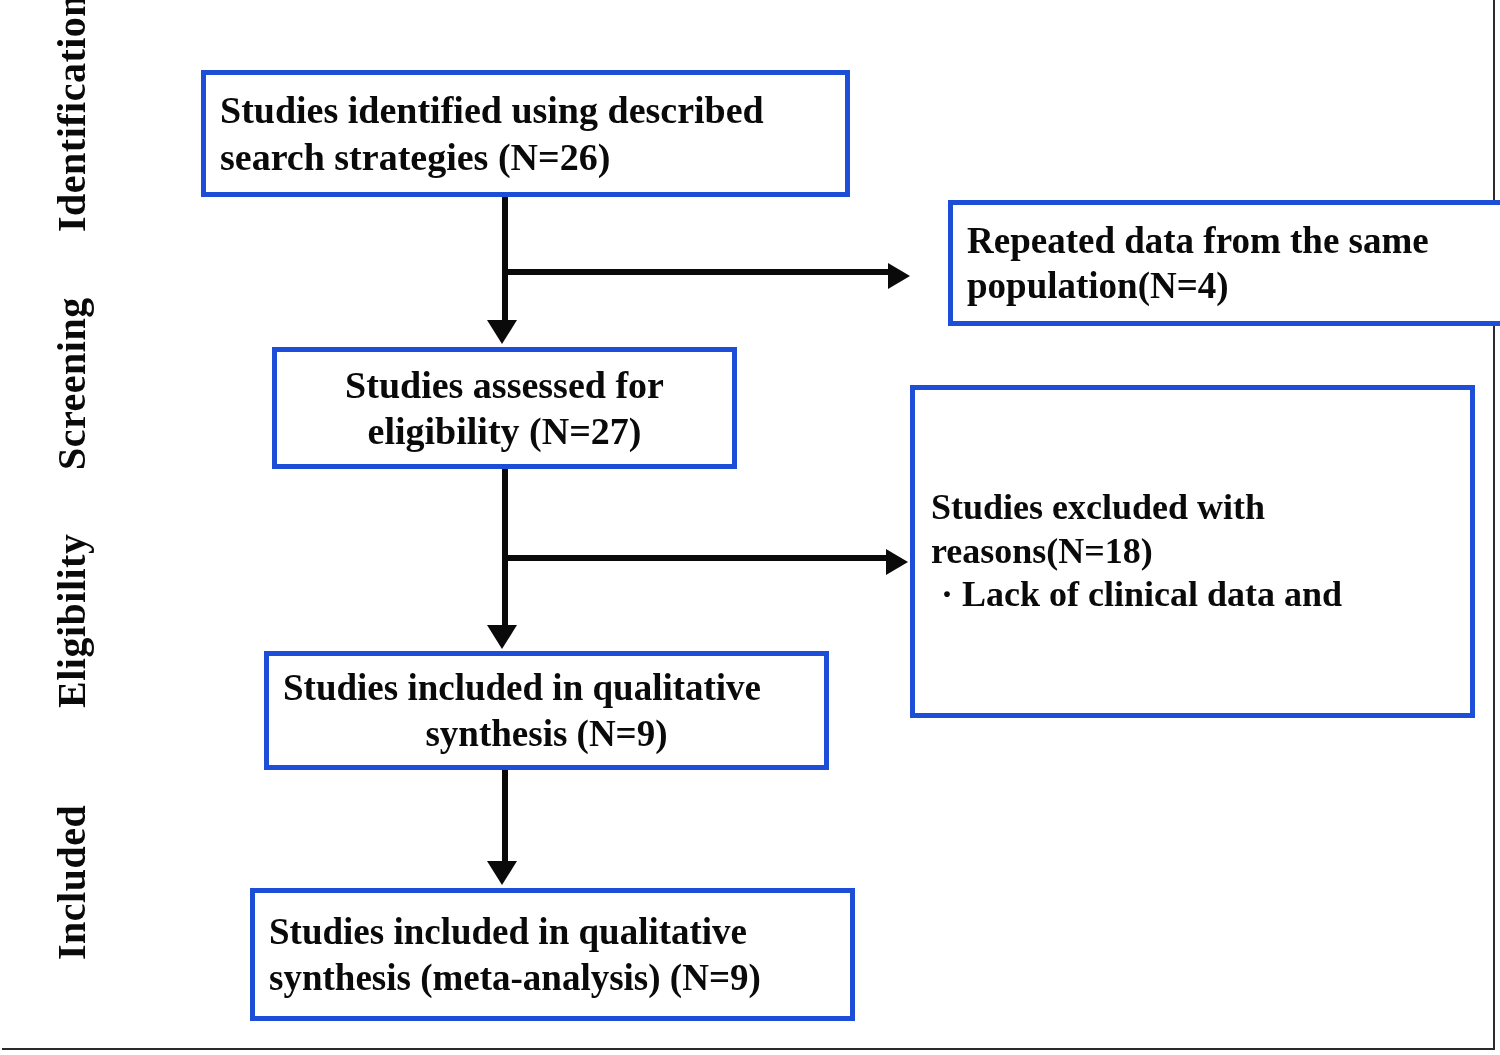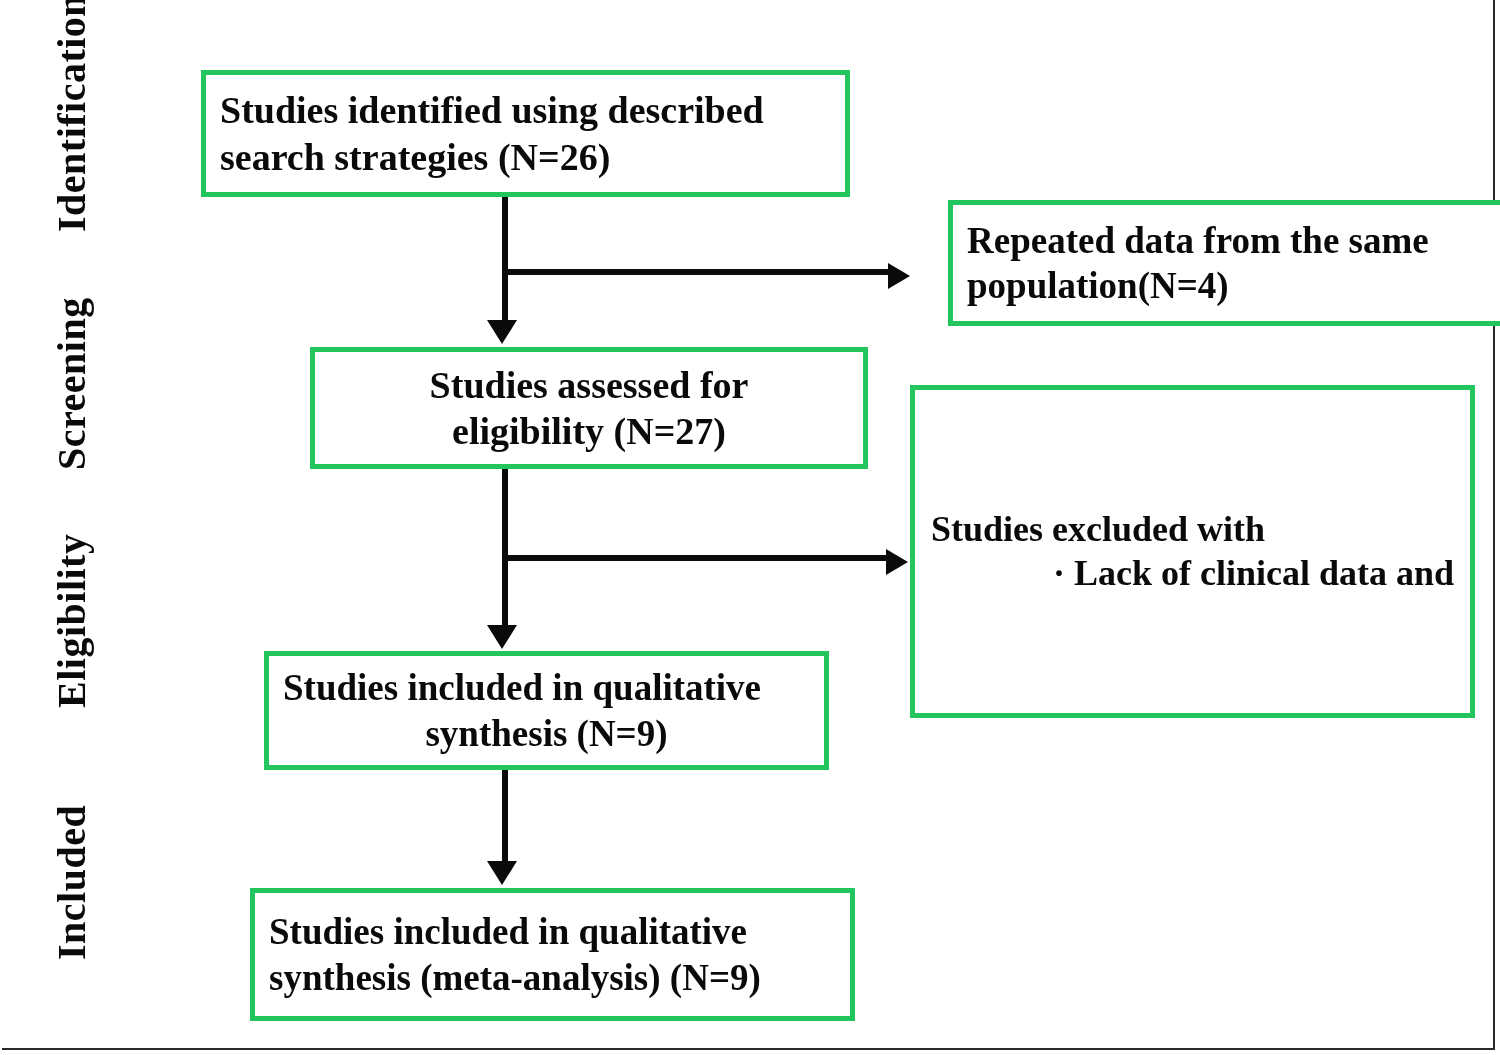--- a/index.html
+++ b/index.html
@@ -36,38 +36,38 @@
     letter-spacing:0.5px;
     color:#0a0a0a;
     line-height:1;
   }
 
   
   .box{
     position:absolute;
     box-sizing:border-box;
     background:#ffffff;
-    border:5px solid #22c55e;
+    border:5px solid #1d4ed8;
     color:#0a0a0a;
     font-weight:bold;
     line-height:1.22;
     display:flex;
     flex-direction:column;
     justify-content:center;
   }
   .box .line{display:block;}
   .box.left-align{ padding:4px 14px; text-align:left; }
   .box.center-align{ padding:4px 14px; text-align:center; }
   .box.exclusion{ padding:5px 16px; text-align:left; }
 
   .fs38{font-size:38px;}
   .fs37{font-size:37px;margin-left:36px;}
   .fs36{font-size:36px;}
 
-  .indent-1{ padding-left:10px;text-align:right; }
+  .indent-1{ padding-left:10px; }
   .indent-2{ padding-left:26px; }
 
   
   .vline{
     position:absolute;
     width:6px;
     background:#0a0a0a;
   }
   .hline{
     position:absolute;
@@ -109,27 +109,28 @@
   <div class="box left-align fs38" style="left:201px; top:70px; width:649px; height:127px;">
     <span class="line">Studies identified using described</span>
     <span class="line">search strategies (N=26)</span>
   </div>
 
   <div class="box left-align fs37" style="left:912px; top:200px; width:563px; height:126px;">
     <span class="line">Repeated data from the same</span>
     <span class="line">population(N=4)</span>
   </div>
 
-  <div class="box center-align fs38" style="left:272px; top:347px; width:558px; height:122px;margin-left:38px;">
+  <div class="box center-align fs38" style="left:272px; top:347px; width:465px; height:122px;">
     <span class="line">Studies assessed for</span>
     <span class="line">eligibility (N=27)</span>
   </div>
 
   <div class="box exclusion fs36" style="left:910px; top:385px; width:565px; height:333px;">
     <span class="line">Studies excluded with</span>
+    <span class="line">reasons(N=18)</span>
 
     <span class="line indent-1">
       <span>·</span>
       <span>Lack of clinical data and</span>
     </span>
 
 
   </div>
 
   <div class="box center-align fs37" style="left:228px; top:651px; width:565px; height:119px;">

